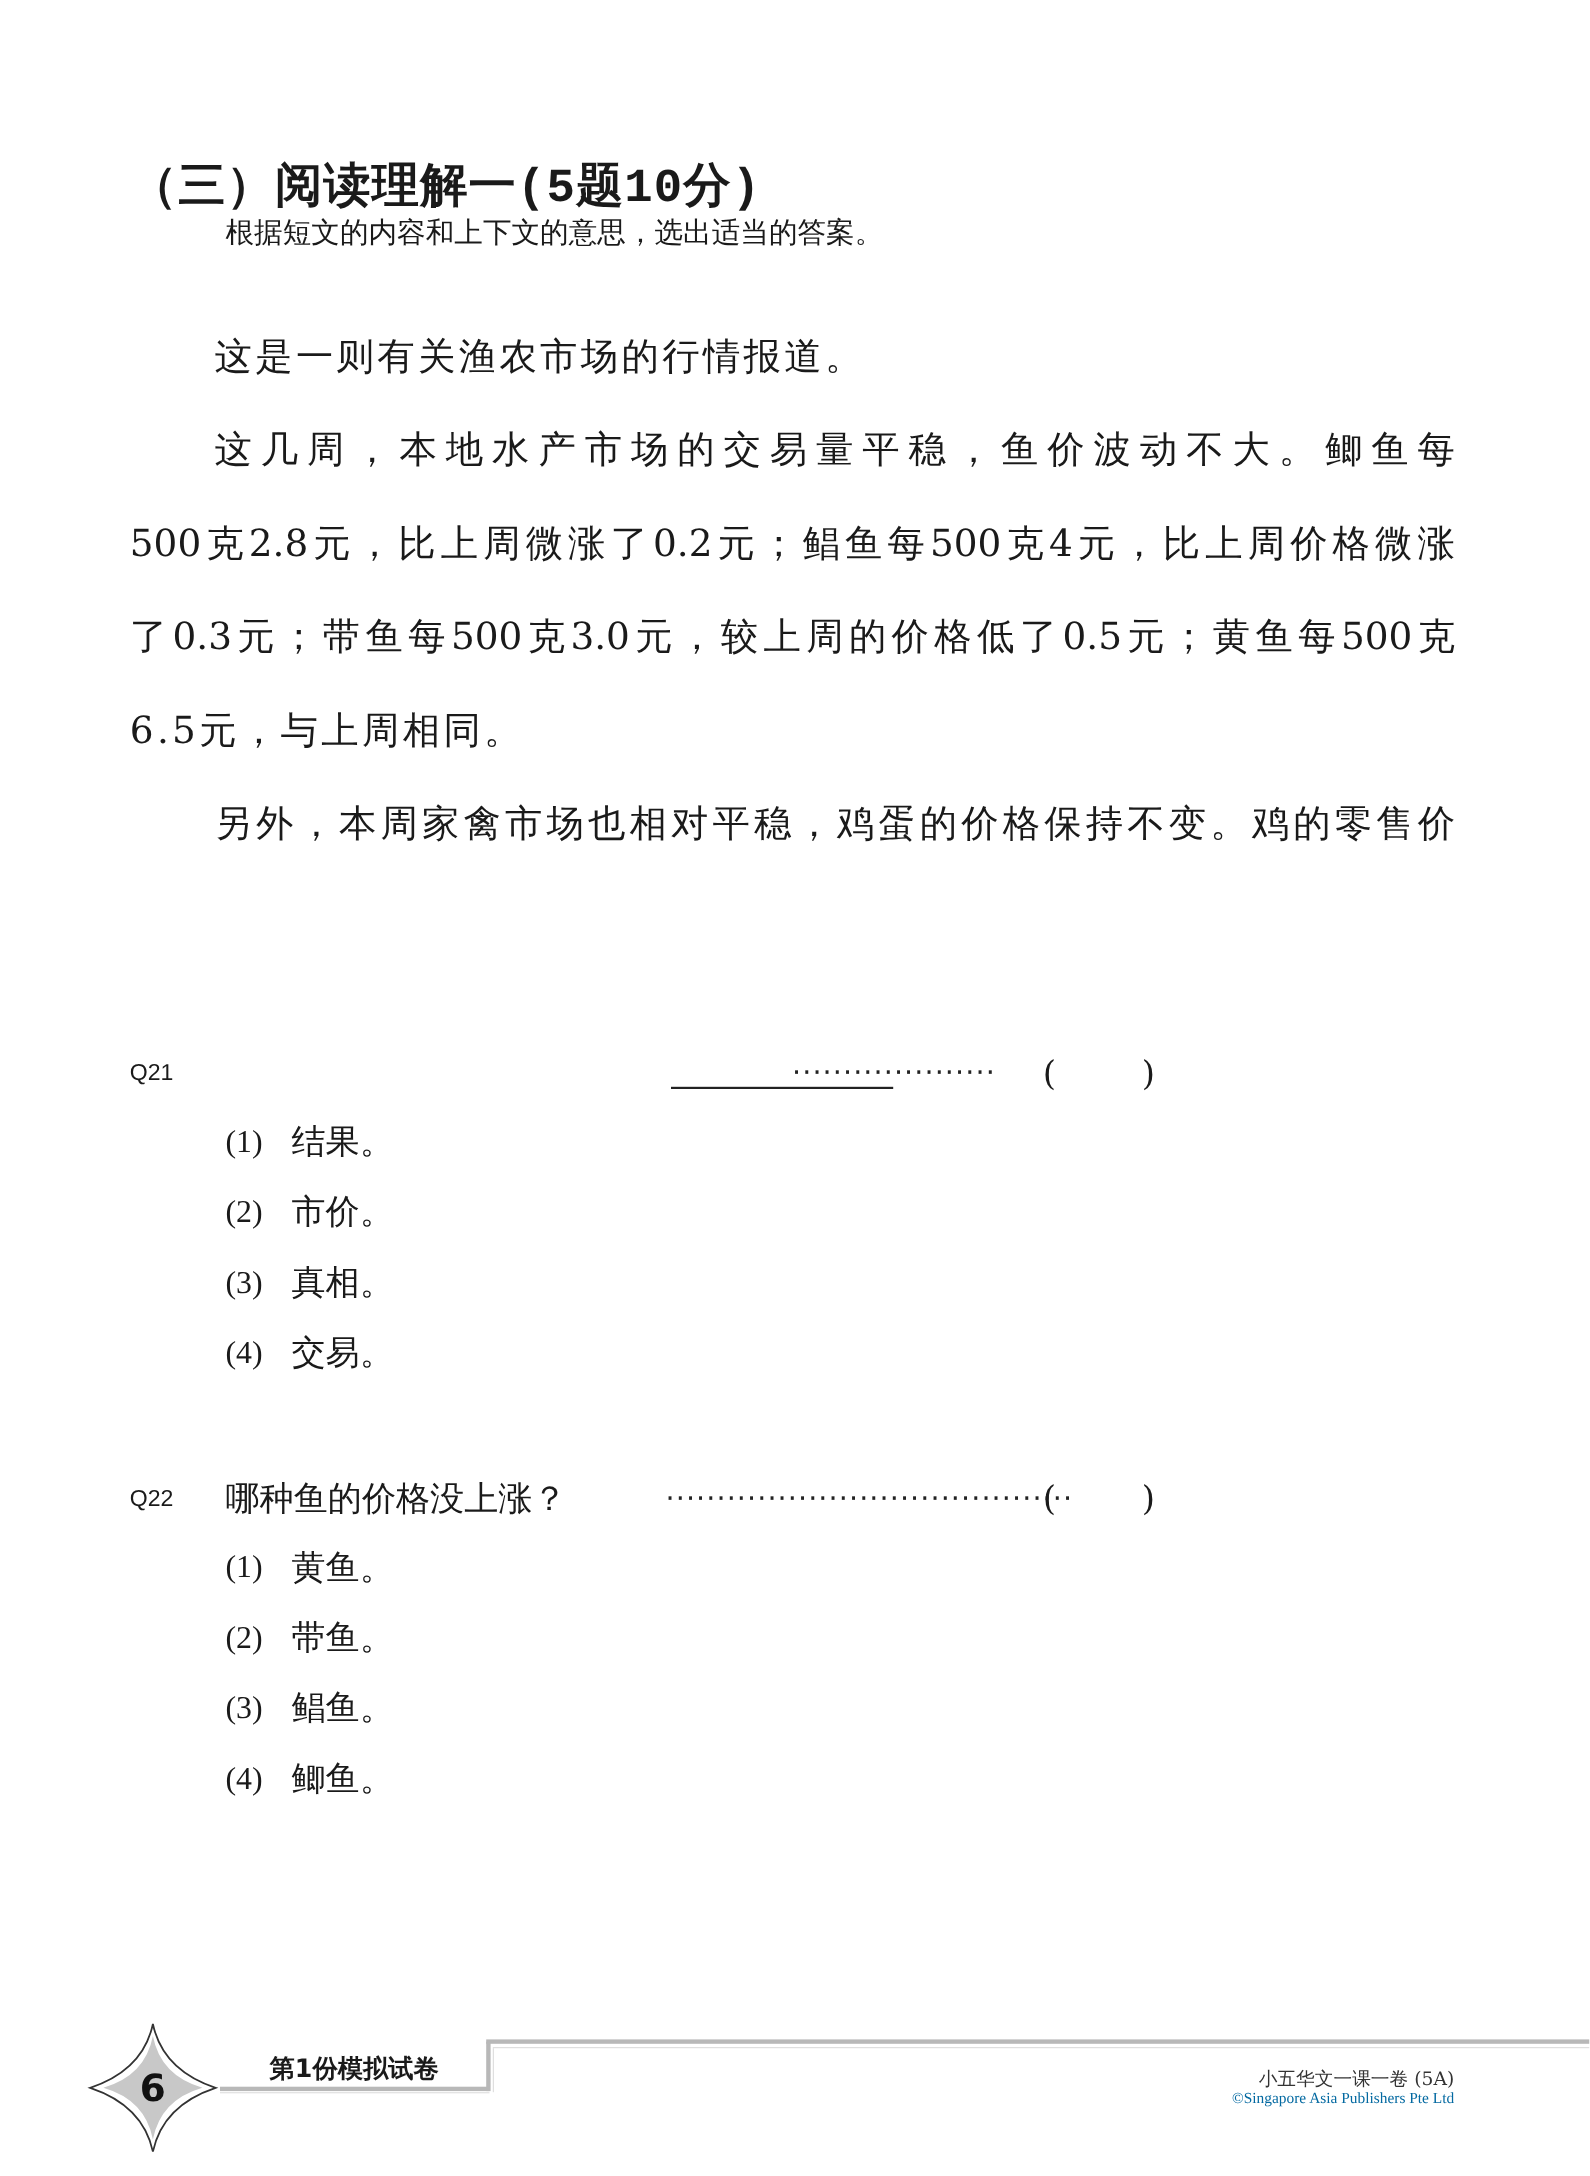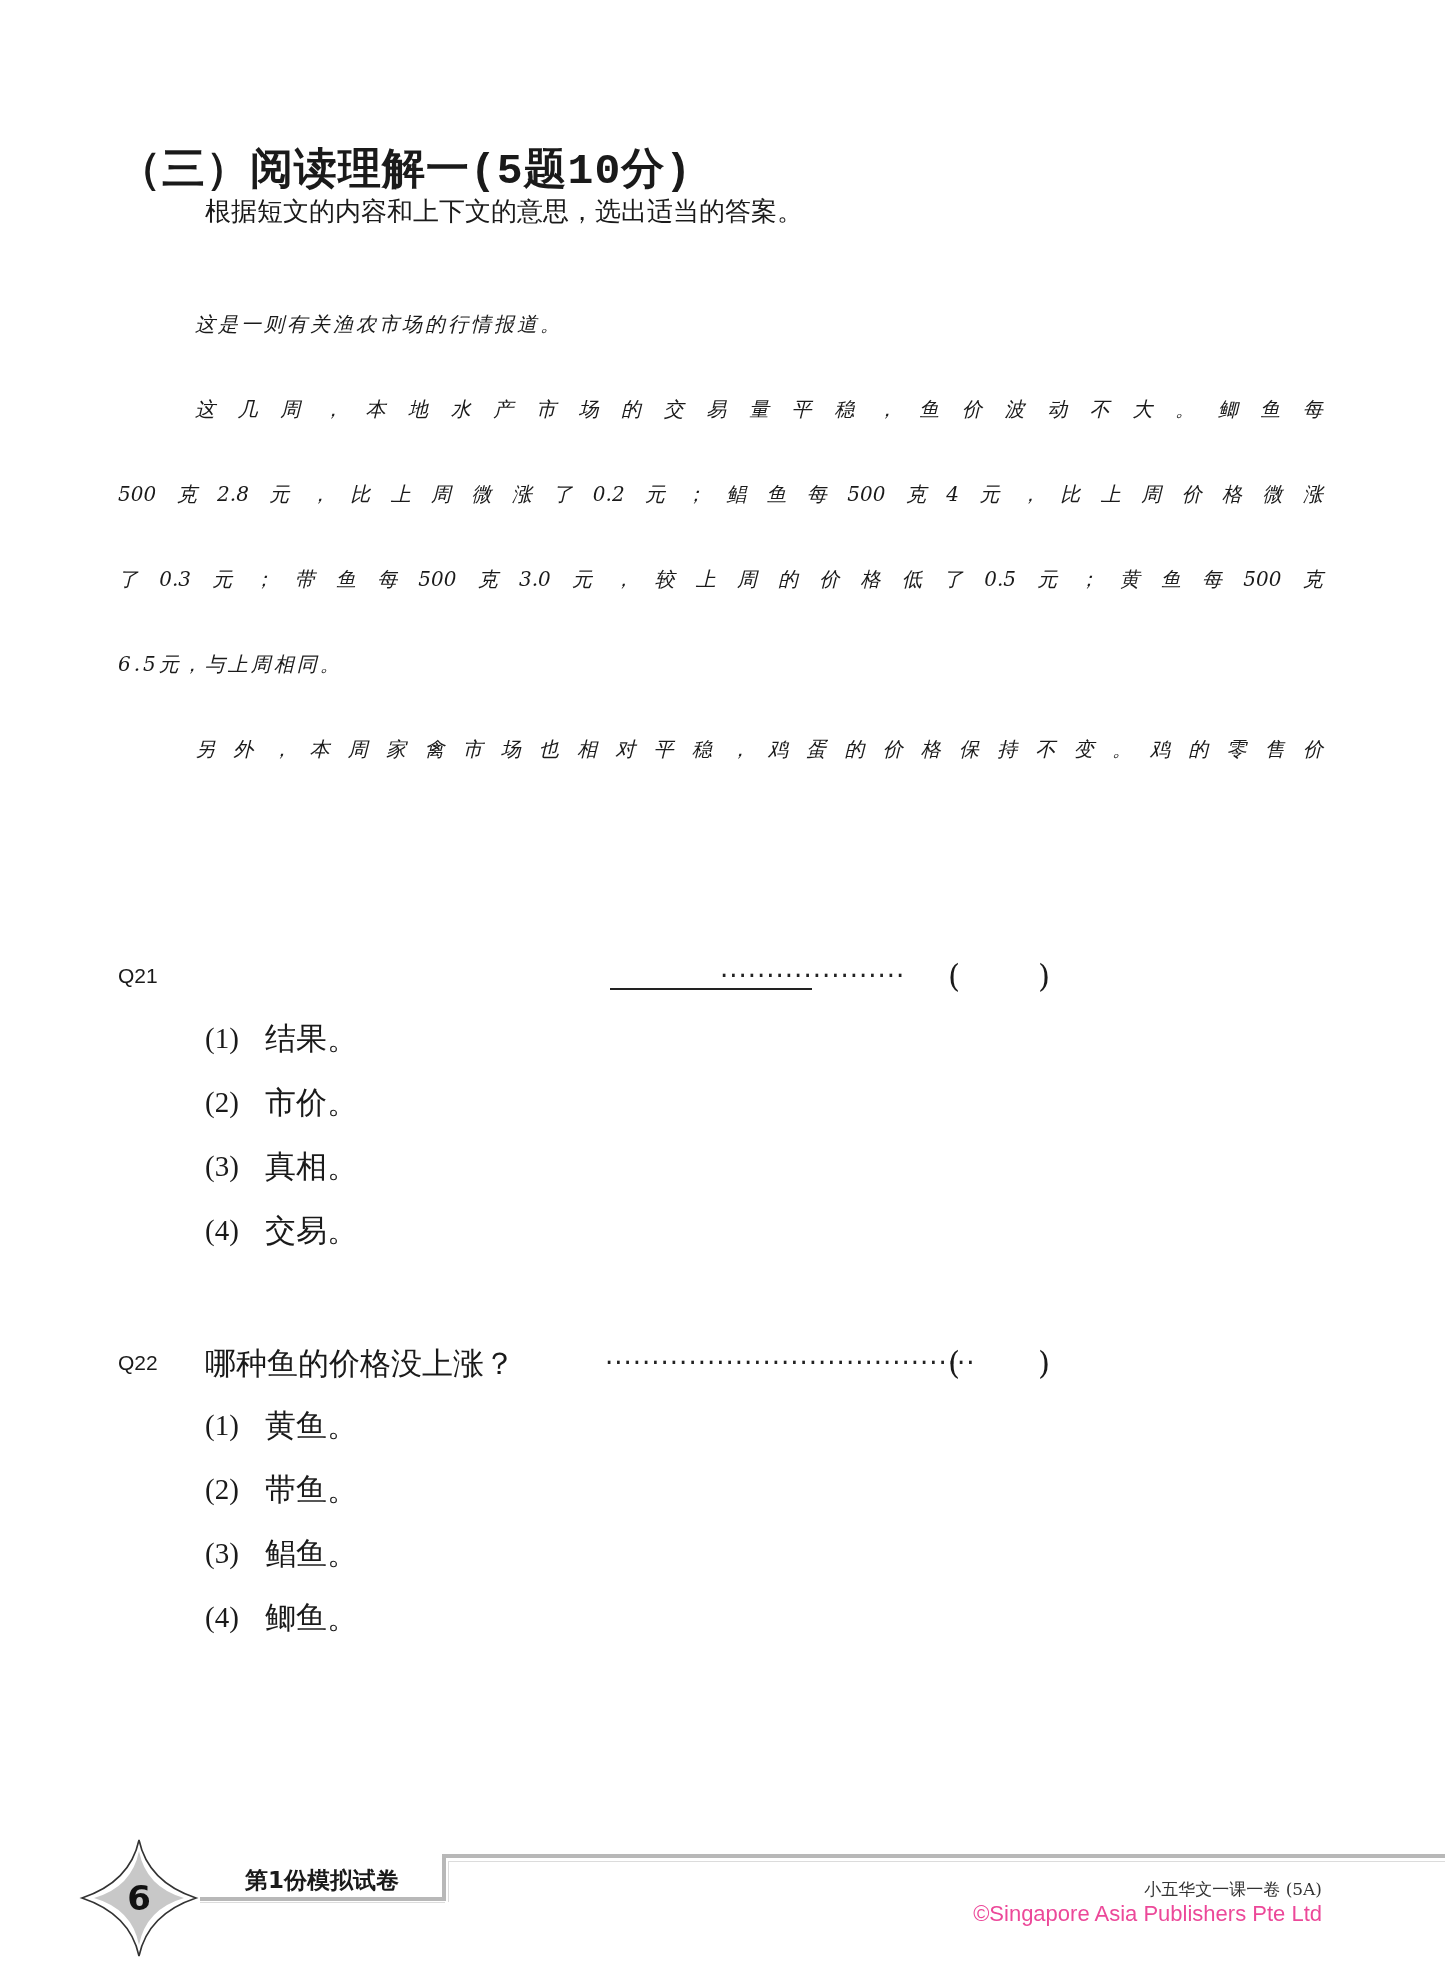--- a/index.html
+++ b/index.html
@@ -12,22 +12,21 @@
   .section-title {
     left: 118px; top: 140px; font-size: 43px; font-weight: bold;
     font-family: Liberation Mono, monospace; letter-spacing: 1px; text-align: right;
   }
   .instruction {
     left: 205px; top: 194px; font-size: 26px;
     font-family: "DejaVu Sans", "Liberation Sans", sans-serif;
   }
   .passage {
     position: absolute; left: 118px; top: 296px; width: 1205px;
-    font-size: 20px;
-    font-style: italic;
+    font-size: 34px;
   }
   .pline {
     height: 85px; line-height: 56px; display: flex; justify-content: space-between;
     white-space: nowrap;
   }
   .pline.indent { padding-left: 77px; }
   .pline.left { justify-content: flex-start; }
   .pline span.seg { display: inline-block; }
   .question {
     position: absolute; left: 118px; width: 1210px; font-size: 31px;
@@ -62,22 +61,22 @@
   .footer-line-a { position: absolute; left: 200px; top: 1897px; width: 245px; height: 4px; background: #b8b8b8; }
   .footer-line-a2 { position: absolute; left: 200px; top: 1902px; width: 245px; height: 1px; background: #dcdcdc; }
   .footer-step { position: absolute; left: 442px; top: 1856px; width: 4px; height: 45px; background: #b8b8b8; }
   .footer-step2 { position: absolute; left: 448px; top: 1862px; width: 1px; height: 40px; background: #dcdcdc; }
   .footer-line-b { position: absolute; left: 442px; top: 1854px; width: 1003px; height: 4px; background: #b8b8b8; }
   .footer-line-b2 { position: absolute; left: 448px; top: 1861px; width: 997px; height: 1px; background: #dcdcdc; }
   .footer-book {
     right: 123px; top: 1878px; font-size: 17px; color: #333;
   }
   .footer-copy {
-    right: 123px; top: 1901px; font-size: 22px; color: #ec4899;
-    font-family: Liberation Sans, sans-serif;
+    right: 123px; top: 1901px; font-size: 14px; color: #0369a1;
+    font-family: Liberation Serif, serif;
   }
 </style>
 </head>
 <body>
 
 <div class="abs section-title">（三）阅读理解一(5题10分)</div>
 <div class="abs instruction">根据短文的内容和上下文的意思，选出适当的答案。</div>
 
 <div class="passage" id="passage">
     <div class="pline indent left">

